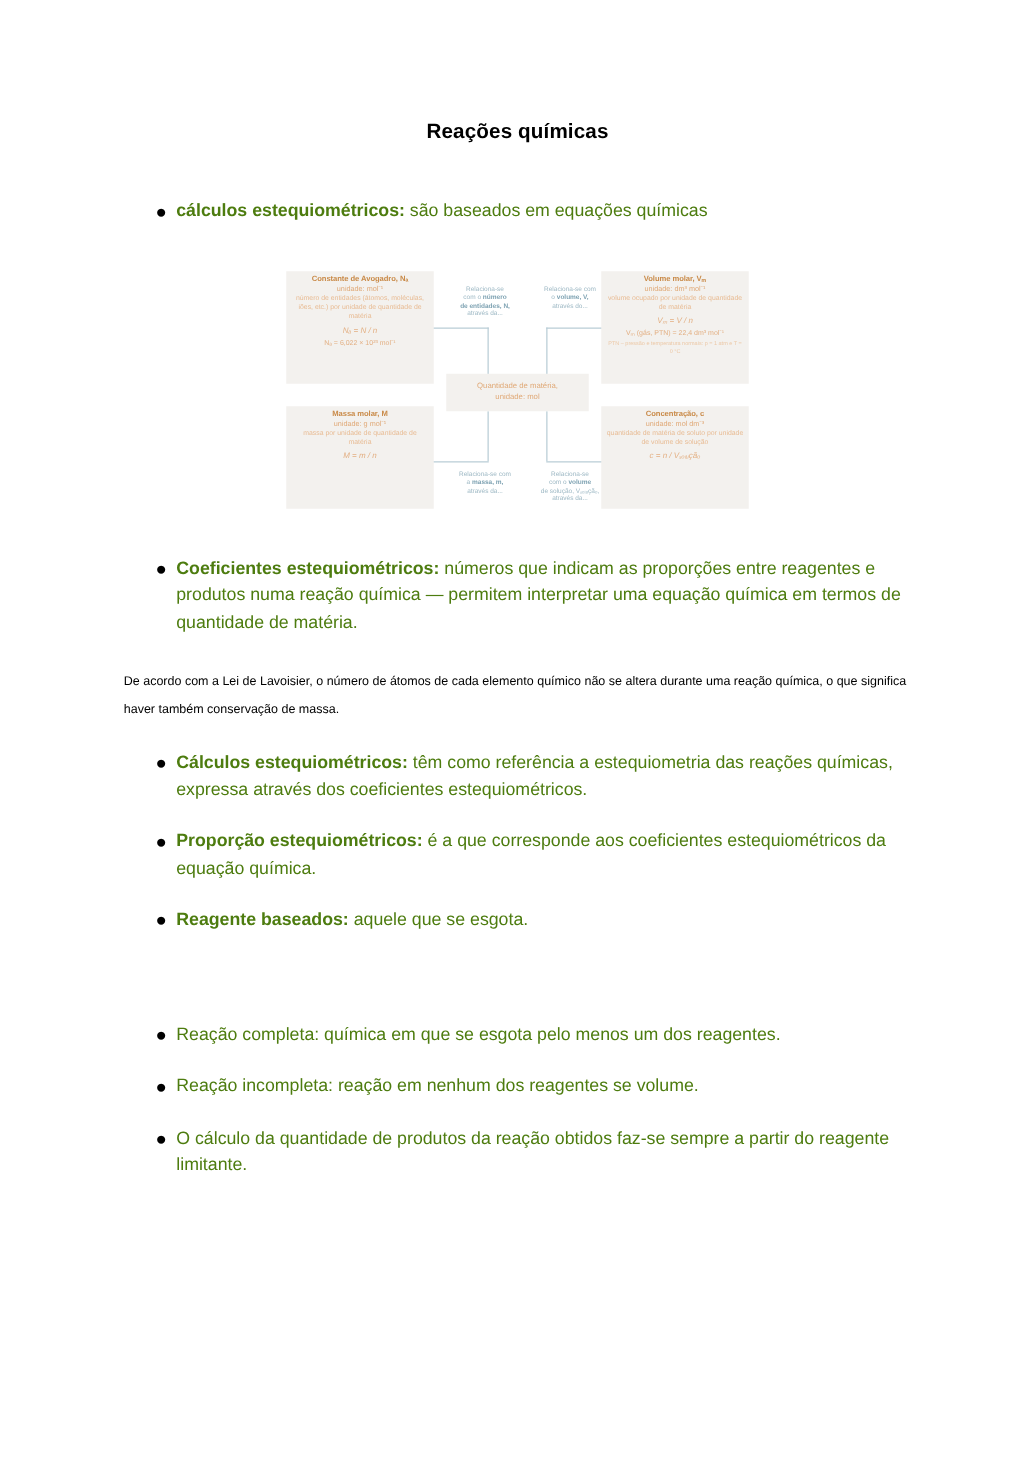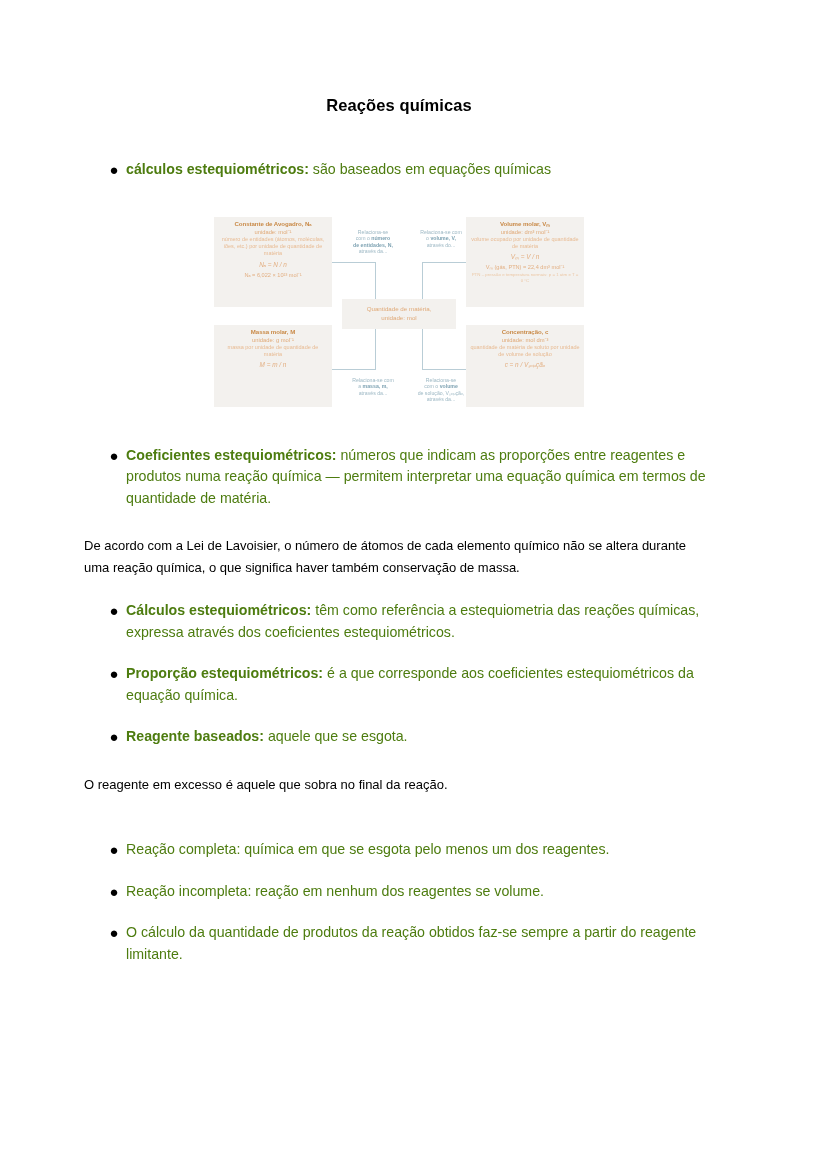--- a/index.html
+++ b/index.html
@@ -17,21 +17,21 @@
   }
   .page {
     position: absolute;
     left: 0; top: 0;
     width: 828px;
     height: 1169px;
     background: #ffffff;
   }
   .content {
     position: absolute;
-    left: 84px;
+    left: 99px;
     top: 96px;
     width: 630px;
   }
 
   
   .doc-title {
     text-align: center;
     font-size: 16.5px;
     font-weight: bold;
     letter-spacing: 0.1px;
@@ -56,21 +56,21 @@
   }
   .bullet-text {
     flex: 1 1 auto;
     font-size: 14.2px;
     line-height: 21.5px;
     color: #4d7c0f;
   }
   .bullet-text b { font-weight: bold; }
 
   .para {
-    font-size: 13px;
+    font-size: 10px;
     line-height: 21.5px;
     color: #000;
     margin: 0;
   }
 
   .sp-16 { height: 16px; }
   .sp-22 { height: 22px; }
 
   
   .diagram-wrap {
@@ -300,21 +300,20 @@
 
     <div class="sp-16"></div>
 
     <div class="bullet-row">
       <span class="bullet-dot">●</span>
       <span class="bullet-text"><b>Reagente baseados:</b><span> aquele que se esgota.</span></span>
     </div>
 
     <div class="sp-22"></div>
 
-    <p class="para">O reagente em excesso é aquele que sobra no final da reação.</p>
 
     <div class="sp-22"></div>
 
 
     <div class="sp-22"></div>
 
     <div class="bullet-row">
       <span class="bullet-dot">●</span>
       <span class="bullet-text">Reação completa: química em que se esgota pelo menos um dos reagentes.</span>
     </div>

